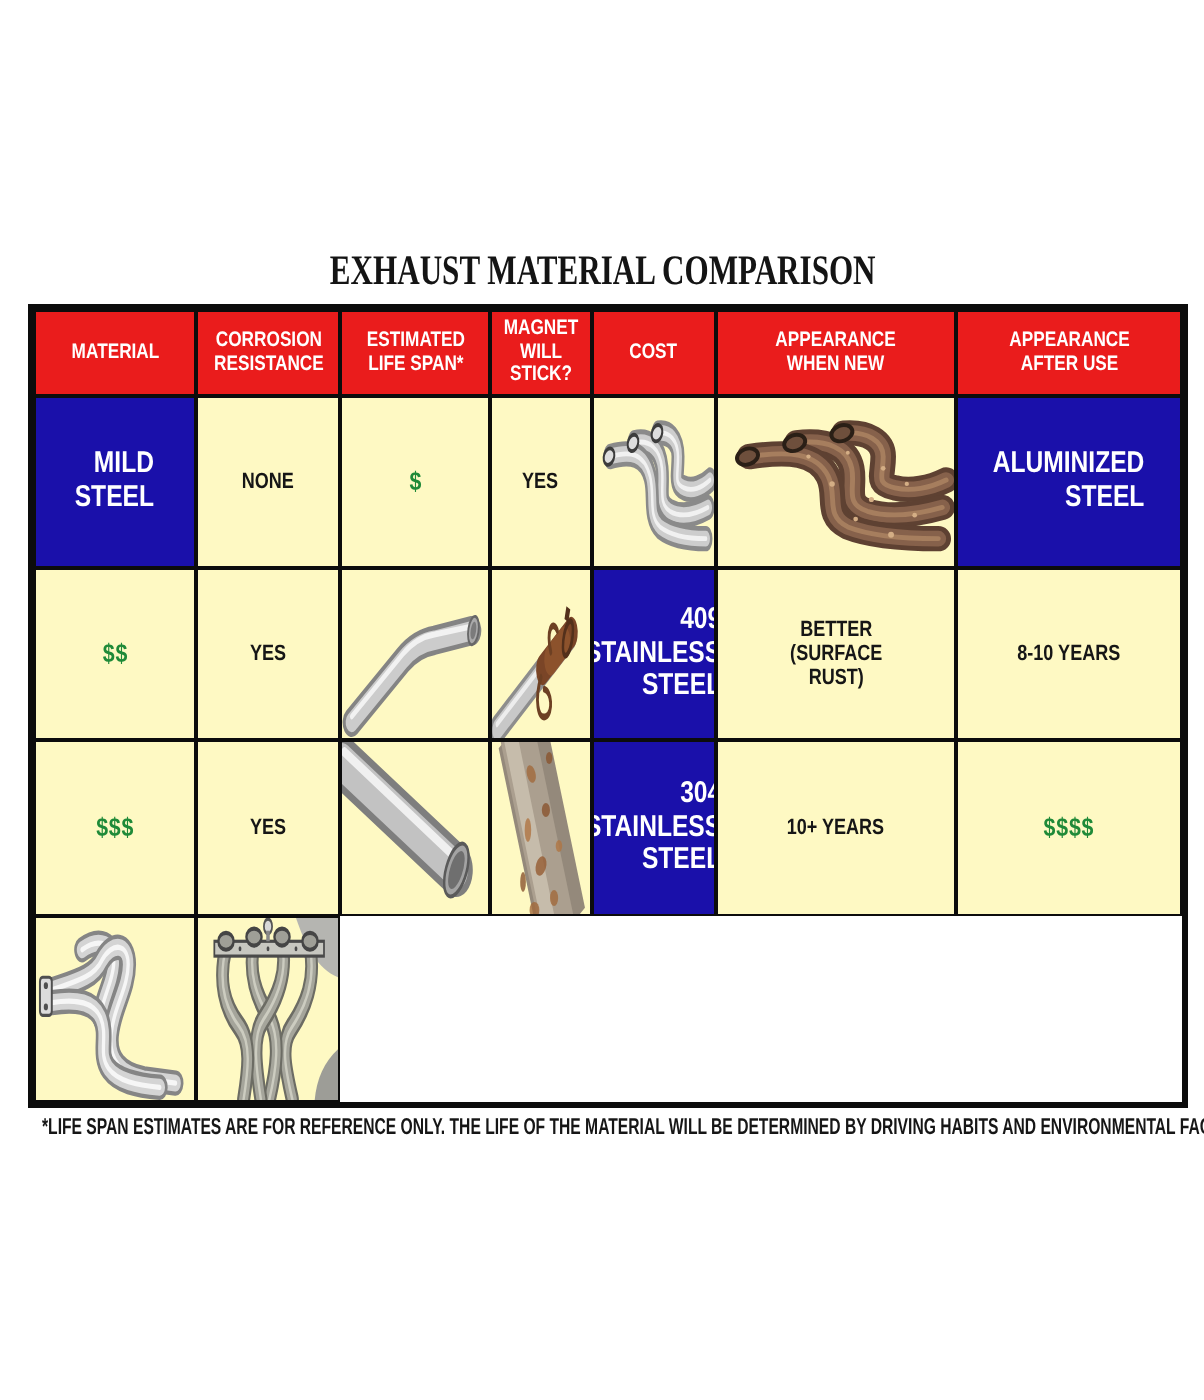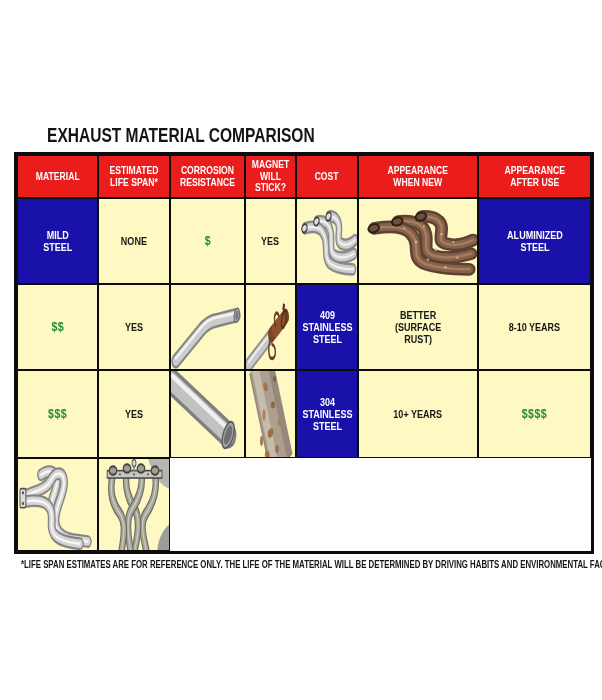--- a/index.html
+++ b/index.html
@@ -5,22 +5,23 @@
   html,body{margin:0;padding:0;}
   body{
     width:602px;height:700px;background:#ffffff;
     font-family:"Liberation Sans", sans-serif;
     -webkit-font-smoothing:antialiased;
   }
   .page{position:relative;width:602px;height:700px;overflow:hidden;background:#ffffff;}
 
   .title{
     position:absolute;top:123px;left:0;width:602px;margin:0;
-    text-align:left;font-size:21px;font-weight:bold;color:#141414;
+    text-align:center;font-size:21px;font-weight:bold;color:#141414;
     letter-spacing:0px;
+    font-family:Liberation Serif, serif;
   }
   .title > span{display:inline-block;transform:scaleX(0.74);transform-origin:center;white-space:nowrap;}
 
   .grid{
     position:absolute;left:14px;top:152px;width:580px;height:402px;
     box-sizing:border-box;border:3px solid var(--table-border,#0c0c0c);
     display:grid;
     grid-template-columns:81px 72px 75px 51px 62px 120px 113px;
     grid-template-rows:43px 86px 86px 88px 93px;
     background:#ffffff;
@@ -28,21 +29,21 @@
   .cell{
     box-sizing:border-box;border:1.5px solid var(--table-border,#0c0c0c);
     display:flex;align-items:center;justify-content:center;
     text-align:center;overflow:hidden;background:#fef9c3;padding:1px;
   }
   .cell > span{
     display:inline-block;white-space:pre-line;font-weight:bold;
     line-height:1.12;transform:scaleX(0.82);transform-origin:center;
   }
   .head{background:var(--header-bg,#ea1c1c);color:var(--header-text,#ffffff);font-size:10.5px;}
-  .mat{background:var(--material-bg,#1a10aa);color:var(--material-text,#ffffff);font-size:11px;}
+  .mat{background:var(--material-bg,#1a10aa);color:var(--material-text,#ffffff);font-size:15px;text-align:right;}
   .body{color:#161616;font-size:11px;}
   .cost{color:var(--cost-green,#1f8a38);font-size:13px;}
   .cost > span{letter-spacing:0.5px;}
   .img{padding:0;}
   .img svg{display:block;width:100%;height:100%;}
 
   .notes{
     position:absolute;left:21px;top:557px;width:575px;
     color:#161616;font-weight:bold;font-size:11.5px;line-height:1.32;
   }
@@ -56,26 +57,26 @@
 <div class="page">
 
   <h1 class="title"><span>EXHAUST MATERIAL COMPARISON</span></h1>
 
   <div class="grid">
 
     <div class="cell head">
         <span>MATERIAL</span>
       </div>
     <div class="cell head">
+        <span>CORROSION
+RESISTANCE</span>
+      </div>
+    <div class="cell head">
         <span>ESTIMATED
 LIFE SPAN*</span>
-      </div>
-    <div class="cell head">
-        <span>CORROSION
-RESISTANCE</span>
       </div>
     <div class="cell head">
         <span>MAGNET
 WILL STICK?</span>
       </div>
     <div class="cell head">
         <span>COST</span>
       </div>
     <div class="cell head">
         <span>APPEARANCE

